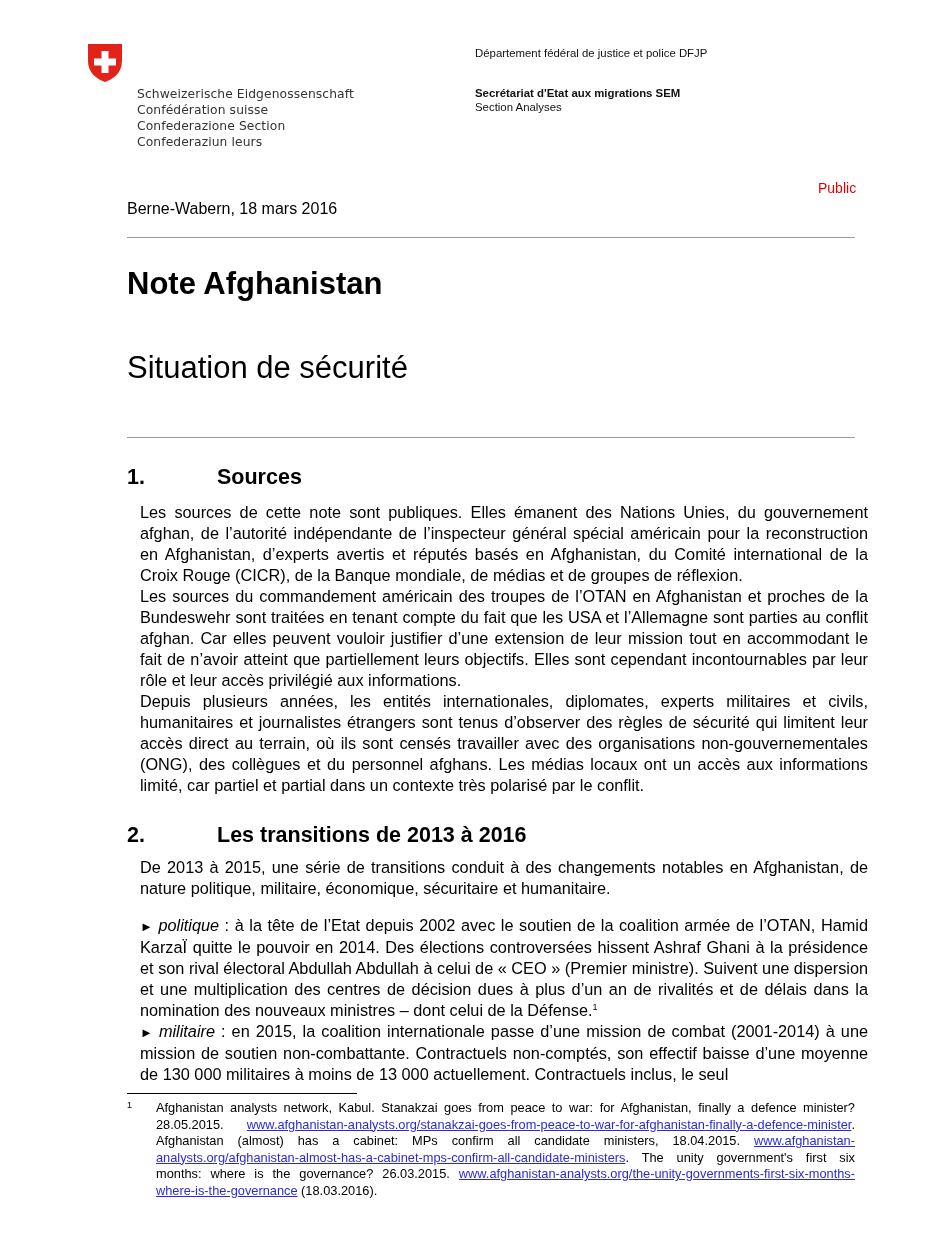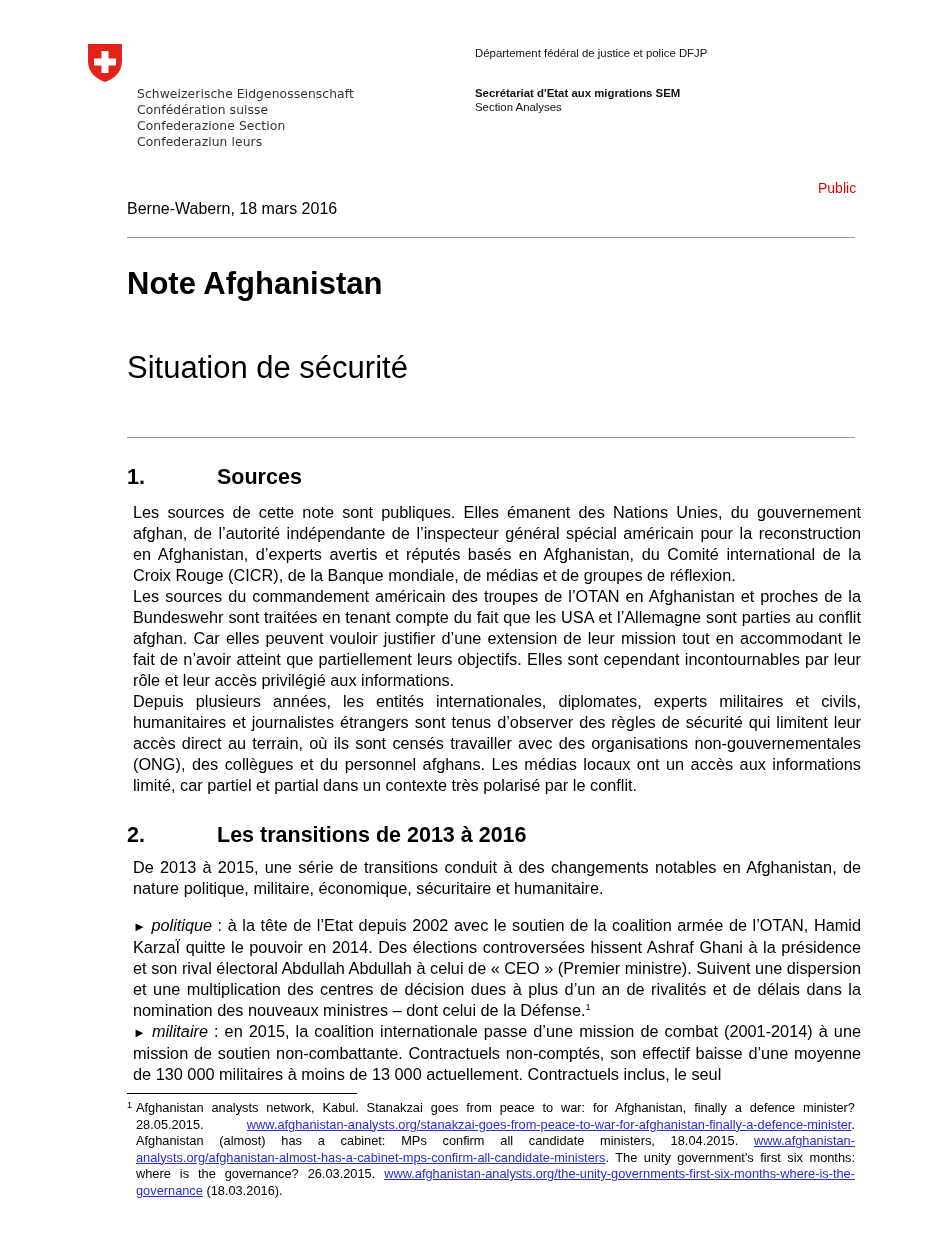--- a/index.html
+++ b/index.html
@@ -14,33 +14,33 @@
   .date { left: 127px; top: 200px; font-size: 16px; }
   .rule { left: 127px; width: 728px; height: 0; border-top: 1.5px solid #9a9a9a; }
   .rule1 { top: 237px; }
   .rule2 { top: 437px; }
   .title { left: 127px; top: 266px; font-size: 31px; font-weight: bold; }
   .subtitle { left: 127px; top: 342px; font-size: 31px; font-weight: normal; margin-top: 8px; }
   .h1 { left: 127px; font-size: 21.5px; font-weight: bold; }
   .h1 .num { display: inline-block; width: 90px; }
   .h1-1 { top: 465px; }
   .h1-2 { top: 823px; }
-  .para { left: 133px; width: 728px; font-size: 16.3px; line-height: 21px; text-align: justify; }
+  .para { left: 140px; width: 728px; font-size: 16.3px; line-height: 21px; text-align: justify; }
   .p1 { top: 502px; }
   .p2 { top: 586px; }
   .p3 { top: 691px; }
   .p4 { top: 857px; }
   .p5 { top: 915px; }
   .p6 { top: 1021px; }
   .para .tri { font-size: 13px; }
   .para sup { font-size: 9px; line-height: 0; }
   .fn-rule { left: 127px; top: 1093px; width: 230px; border-top: 1px solid #000; }
   .fn { left: 127px; top: 1100px; width: 728px; font-size: 12.8px; line-height: 16.5px; }
   .fn .fn-num { position: absolute; left: 0; top: -3px; font-size: 9px; }
-  .fn .fn-body { margin-left: 9px; text-align: justify; }
+  .fn .fn-body { margin-left: 29px; text-align: justify; }
   .fn a { color: #2a2ad8; text-decoration: underline; }
 </style>
 </head>
 <body>
 
 <svg class="abs logo-shield" viewBox="0 0 36 40">
   <path d="M1 1 H35 V18 C35 30 26 36 18 39 C10 36 1 30 1 18 Z" fill="#e2231a"></path>
   <rect x="14.5" y="8" width="7" height="22" fill="#fff"></rect>
   <rect x="7" y="15.5" width="22" height="7" fill="#fff"></rect>
 </svg>

